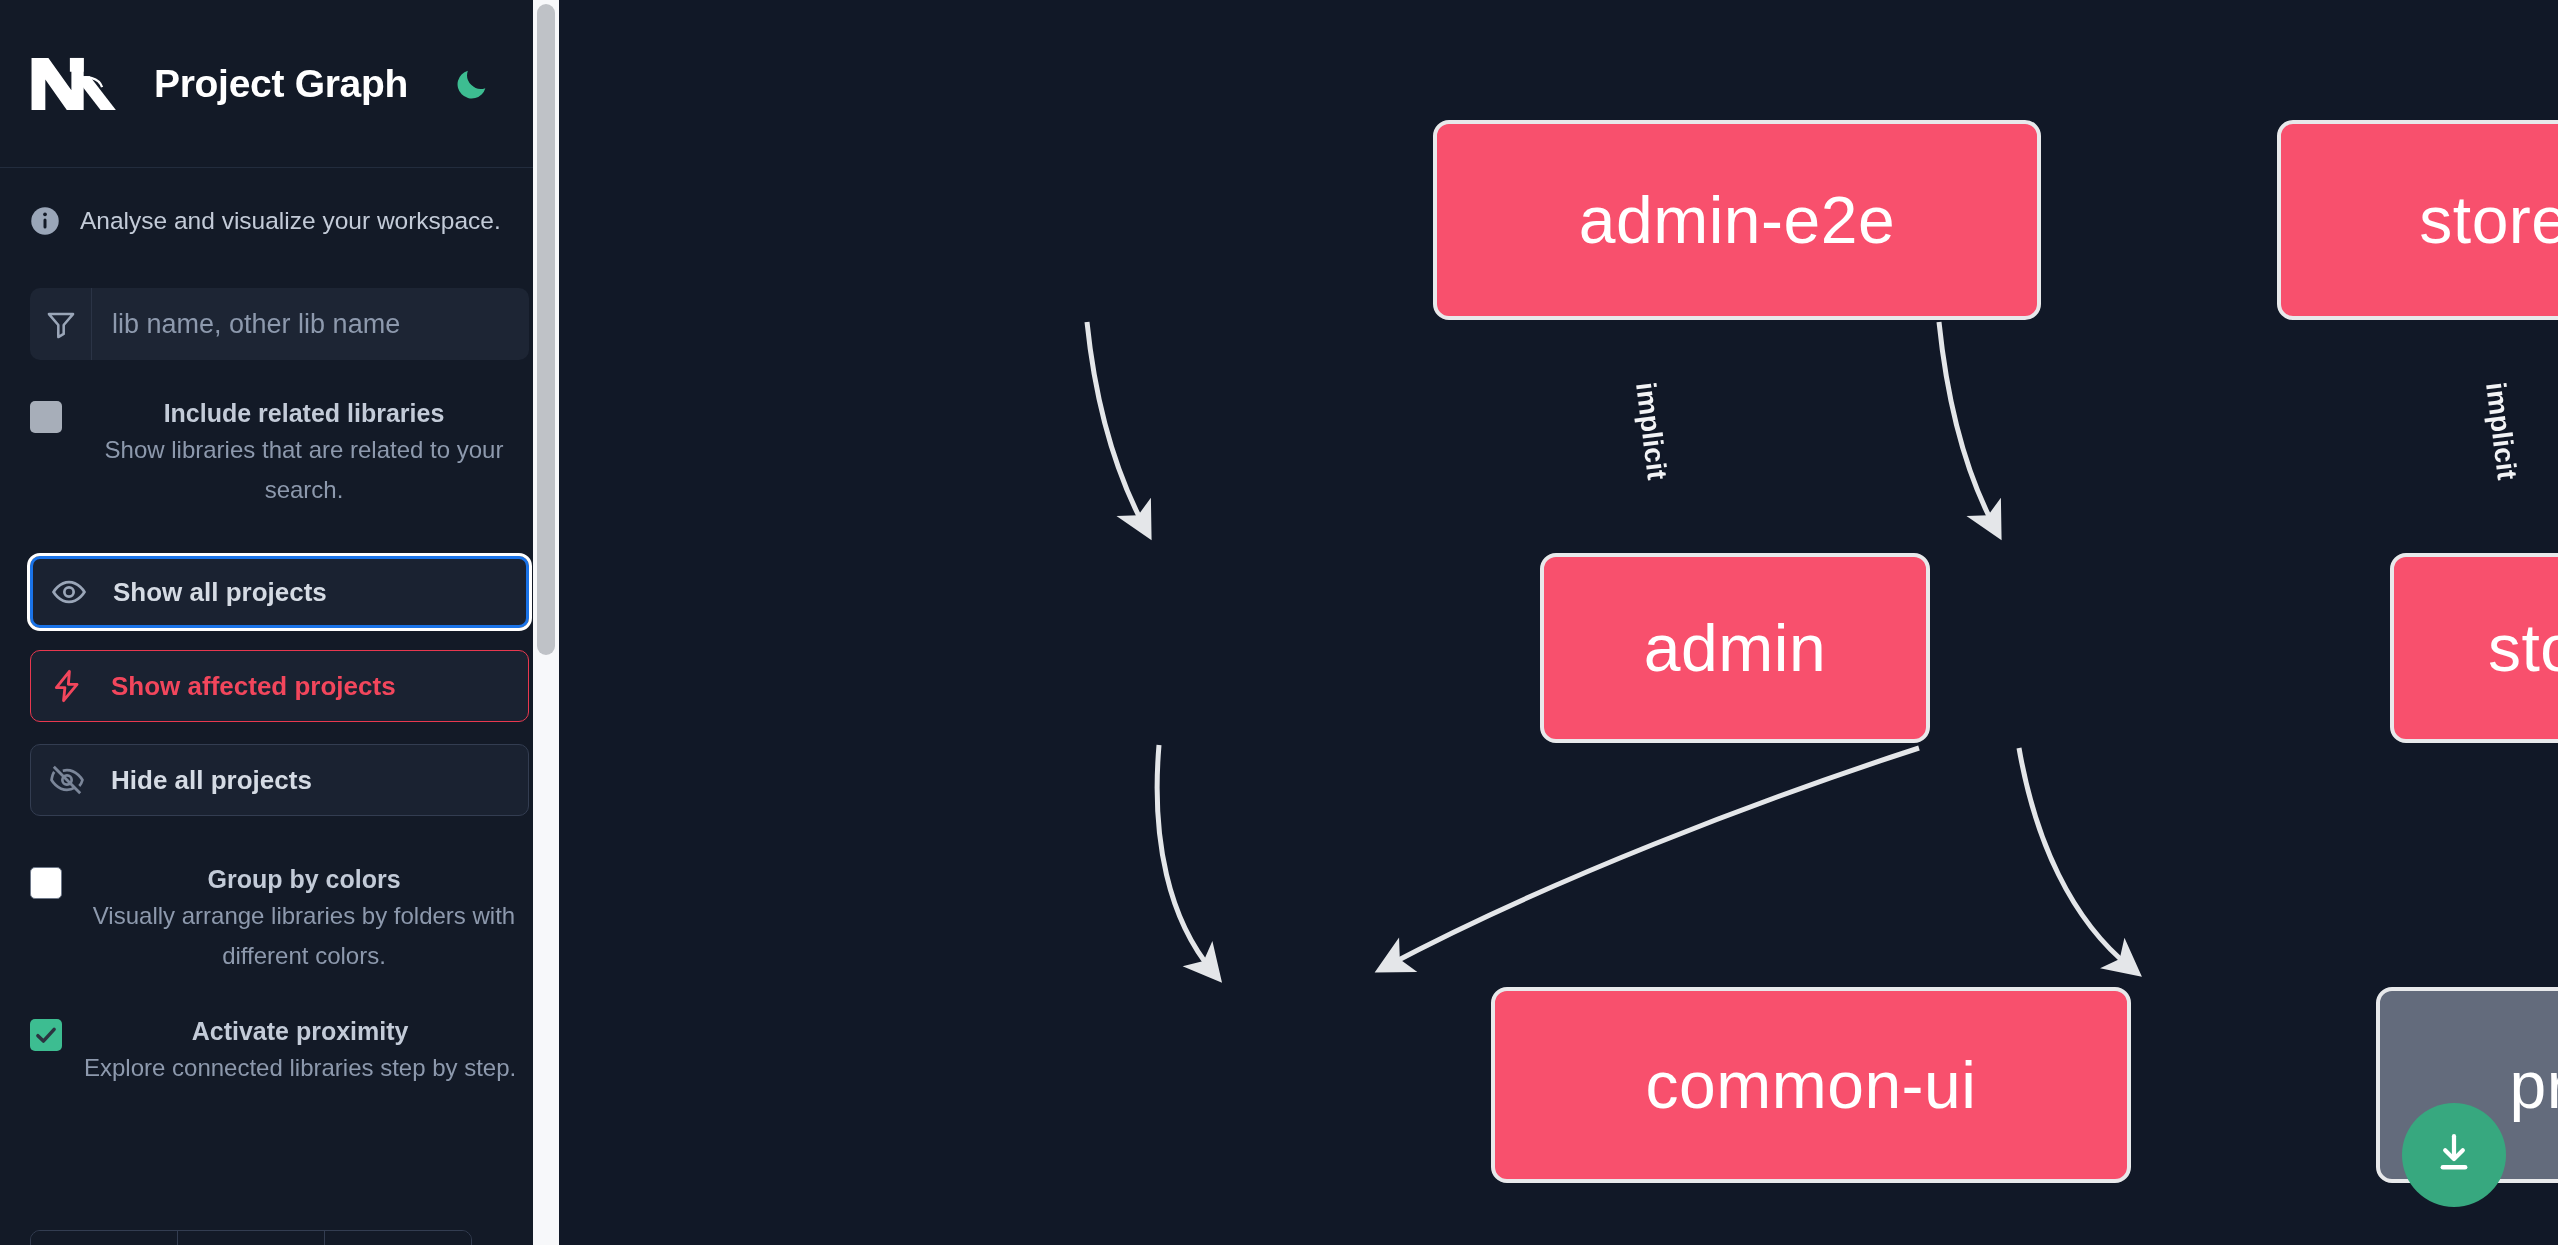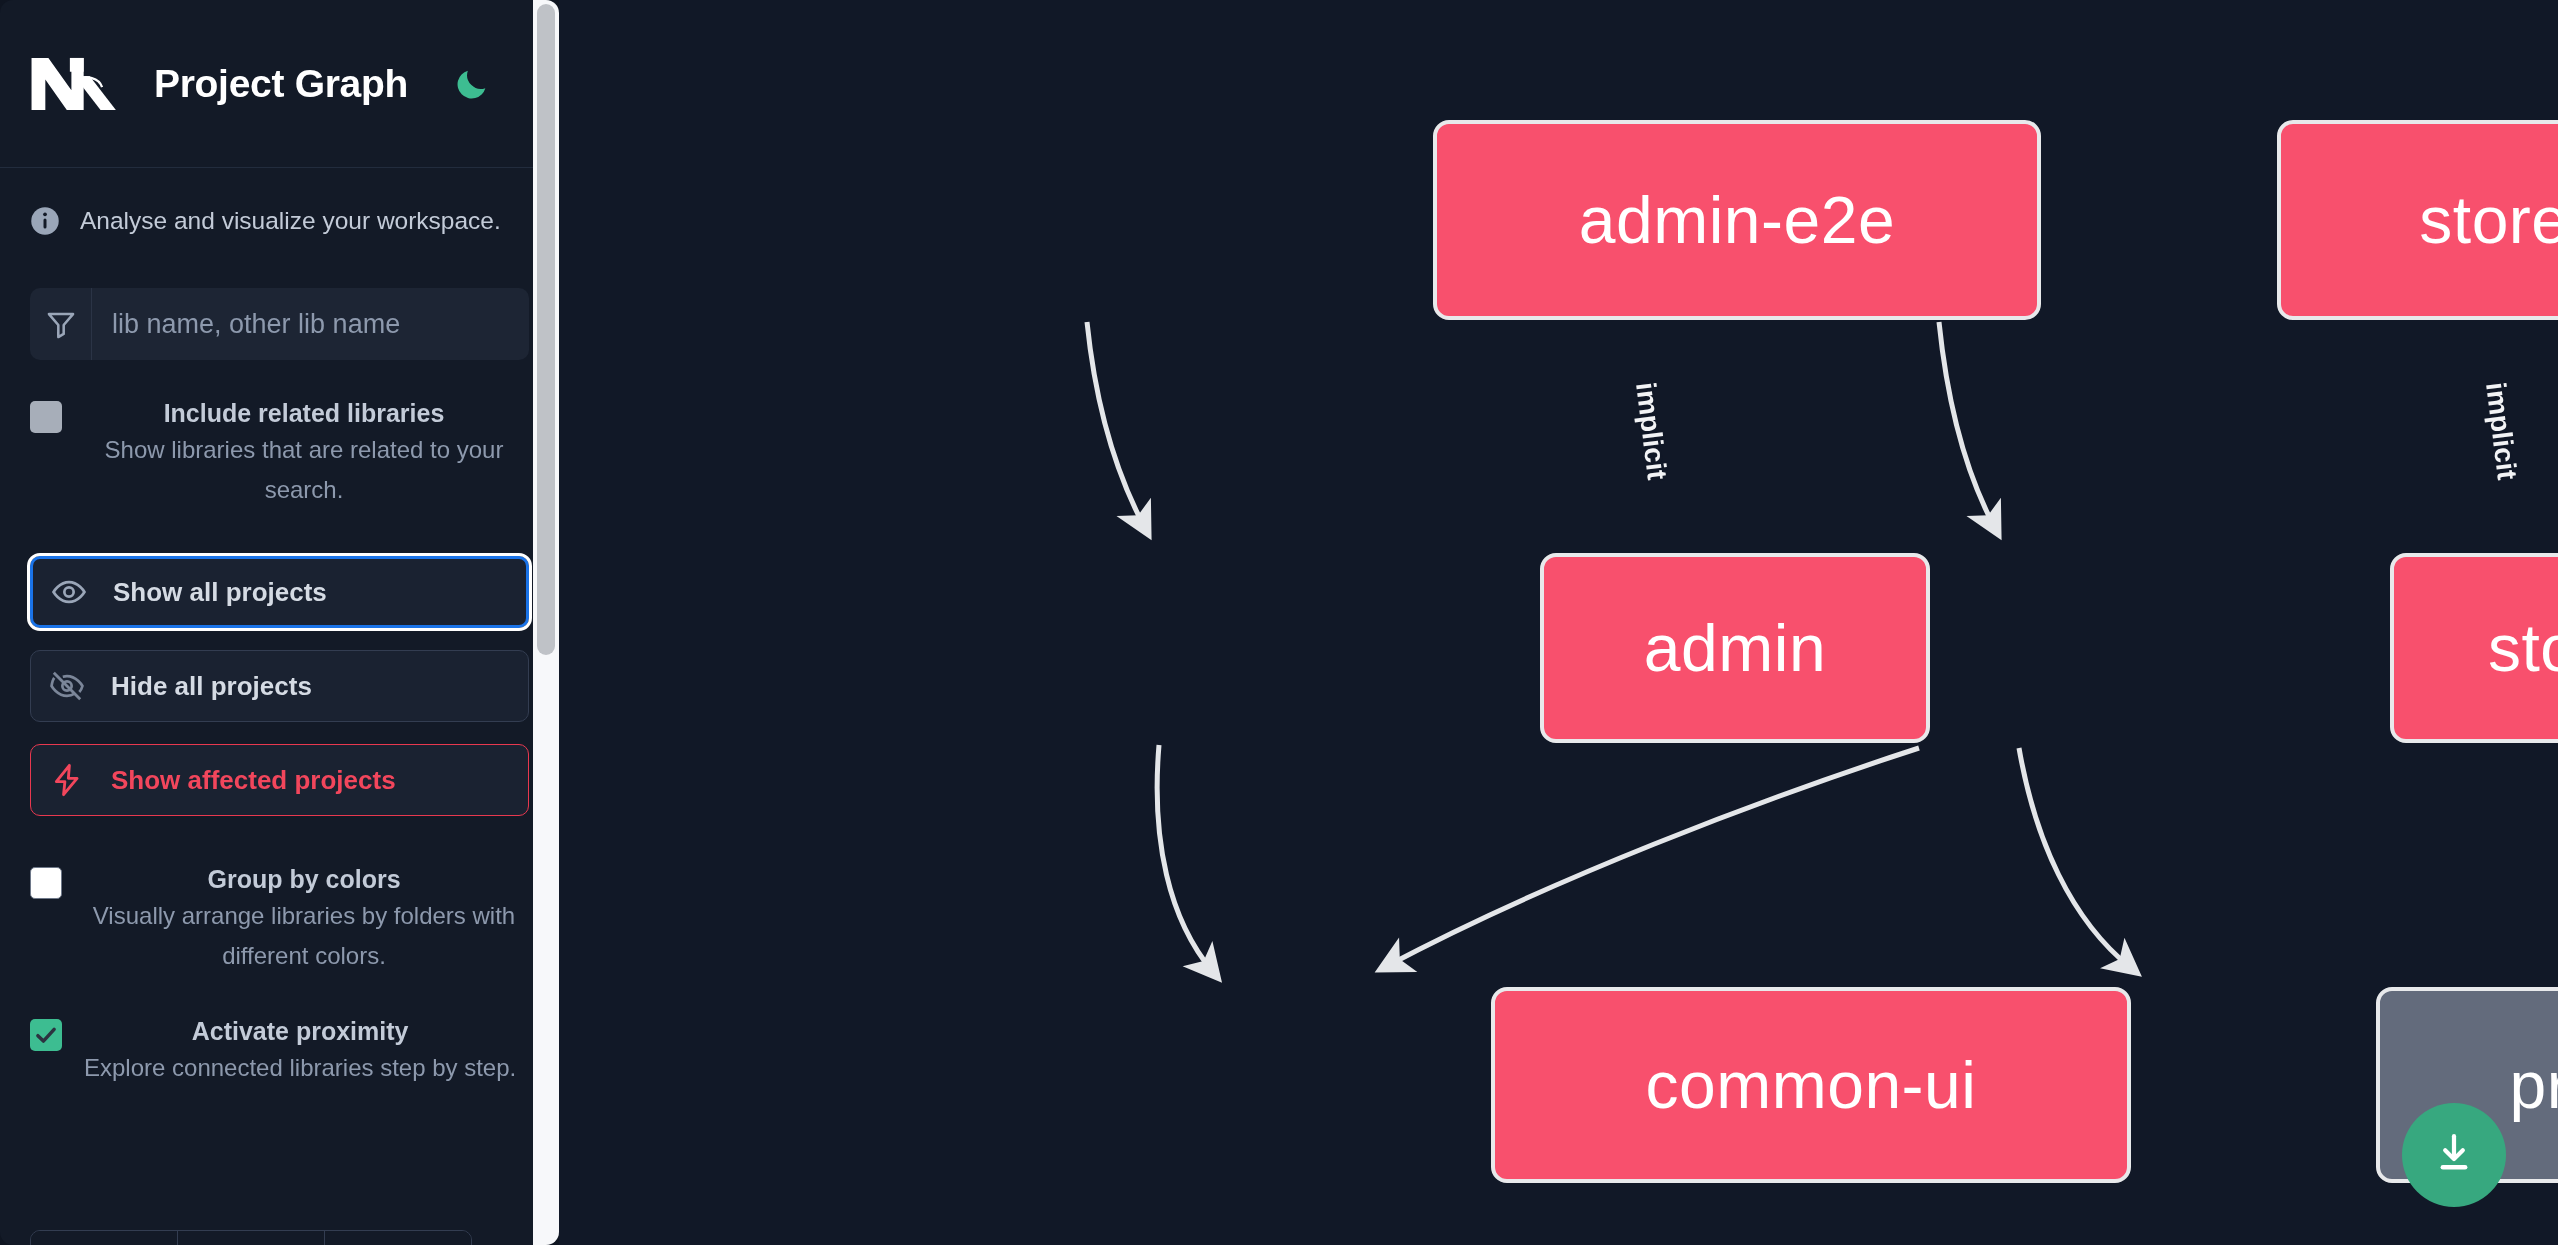--- a/index.html
+++ b/index.html
@@ -11,21 +11,20 @@
   }
   #app { position: relative; width: 2558px; height: 1245px; display: flex; }
 
   
   #sidebar {
     position: relative;
     width: 559px; height: 1245px;
     background: #131a27;
     flex: 0 0 559px;
     overflow: hidden;
-    border-radius: 13px;
   }
   #sidebar-inner { position: relative; width: 559px; height: 1245px; }
 
   .side-header {
     height: 168px;
     display: flex; align-items: center;
     padding-left: 30px;
     border-bottom: 1px solid #222c3d;
   }
   .nx-logo { width: 92px; height: 62px; flex: 0 0 92px; }
@@ -259,39 +258,39 @@
           <div class="gbtn focus">
             <span class="gicon">
               <svg viewBox="0 0 24 24" width="36" height="36" aria-hidden="true">
                 <path fill="none" stroke="#9aa6b8" stroke-width="1.8" d="M1.7 12S5.5 5.4 12 5.4 22.3 12 22.3 12 18.5 18.6 12 18.6 1.7 12 1.7 12z"></path>
                 <circle cx="12" cy="12" r="3.1" fill="none" stroke="#9aa6b8" stroke-width="1.8"></circle>
               </svg>
             </span>
             <span>Show all projects</span>
           </div>
 
+          <div class="gbtn danger">
+            <span class="gicon">
+              <svg viewBox="0 0 24 24" width="36" height="36" aria-hidden="true">
+                <path fill="none" stroke="#f2465c" stroke-width="1.9" stroke-linejoin="round" d="M13.6 2.2 4.9 13.1h5.7l-.9 8.7 9-10.9h-5.8z"></path>
+              </svg>
+            </span>
+            <span>Show affected projects</span>
+          </div>
+
           <div class="gbtn">
             <span class="gicon">
               <svg viewBox="0 0 24 24" width="36" height="36" aria-hidden="true">
                 <path fill="none" stroke="#7b8699" stroke-width="1.8" d="M3.5 6.6C2.3 8.1 1.7 12 1.7 12s3.8 6.6 10.3 6.6c2 0 3.7-.6 5.1-1.5"></path>
                 <path fill="none" stroke="#7b8699" stroke-width="1.8" d="M20.2 16C21.7 14.4 22.3 12 22.3 12S18.5 5.4 12 5.4c-1 0-2 .2-2.8.4"></path>
                 <circle cx="12" cy="12" r="3.1" fill="none" stroke="#7b8699" stroke-width="1.8"></circle>
                 <line x1="3.2" y1="3.2" x2="20.8" y2="20.8" stroke="#7b8699" stroke-width="1.9"></line>
               </svg>
             </span>
             <span>Hide all projects</span>
-          </div>
-
-          <div class="gbtn danger">
-            <span class="gicon">
-              <svg viewBox="0 0 24 24" width="36" height="36" aria-hidden="true">
-                <path fill="none" stroke="#f2465c" stroke-width="1.9" stroke-linejoin="round" d="M13.6 2.2 4.9 13.1h5.7l-.9 8.7 9-10.9h-5.8z"></path>
-              </svg>
-            </span>
-            <span>Show affected projects</span>
           </div>
         </div>
 
         <div class="check-row" style="margin-top:46px">
           <span class="cbox white"></span>
           <div class="check-texts">
             <div class="check-title">Group by colors</div>
             <div class="check-desc">Visually arrange libraries by folders with different colors.</div>
           </div>
         </div>

